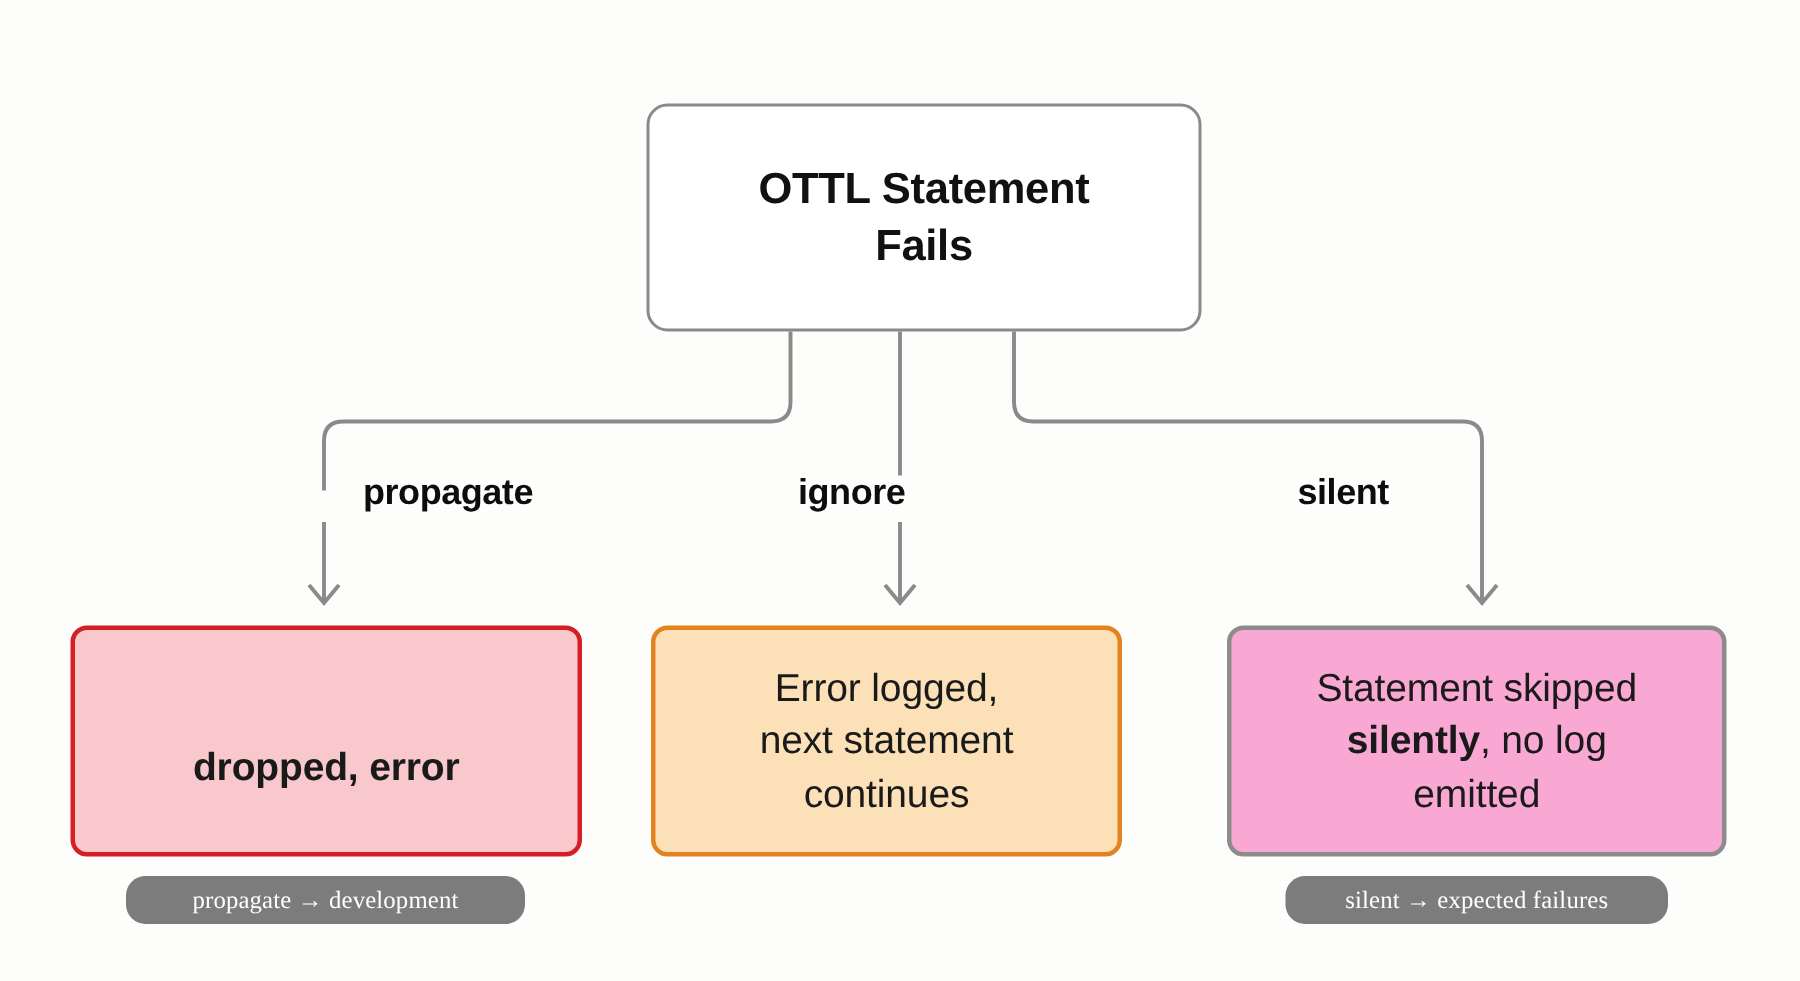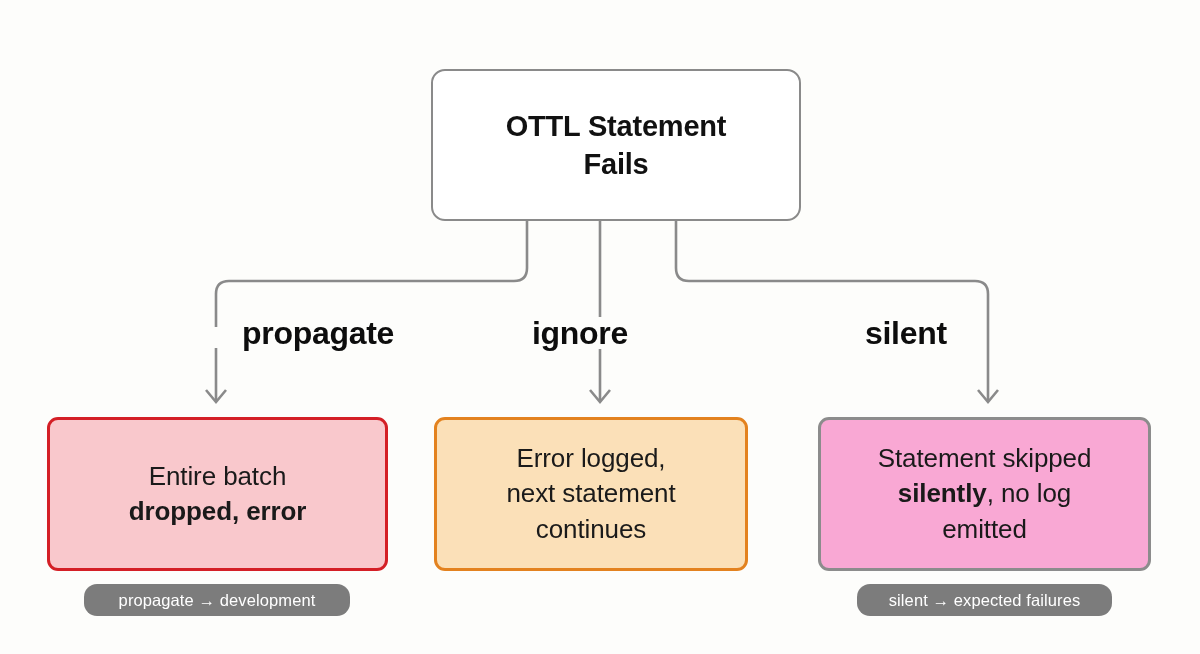--- a/index.html
+++ b/index.html
@@ -104,21 +104,21 @@
   }
   #outcome-silent {
     left: 818px;
     width: 333px;
     background: #f9a8d4;
     border: 3.4px solid #8c8c8c;
   }
   
   .edge-label {
     position: absolute;
-    font-size: 32px;
+    font-size: 24px;
     font-weight: bold;
     color: #0d0d0d;
     letter-spacing: -0.3px;
     white-space: nowrap;
     background: #fdfdfb;
     padding: 0 7px;
     line-height: 1;
   }
   #edge-label-propagate { left: 235px; top: 317px; }
   #edge-label-ignore    { left: 525px; top: 317px; }
@@ -132,20 +132,21 @@
     align-items: center;
     justify-content: center;
     background: #7c7c7c;
     color: #ffffff;
     border-radius: 13px;
     font-size: 16.5px;
     letter-spacing: 0.1px;
     white-space: nowrap;
     padding: 16px 15px;
     box-sizing: border-box;
+    font-family: Liberation Serif, serif;
   }
   #chip-propagate { left: 84px;  width: 266px; }
   #chip-ignore    { left: 493px; width: 216px; }
   #chip-silent    { left: 857px; width: 255px; }
 </style>
 </head>
 <body>
 
 <div id="diagram">
 
@@ -169,21 +170,21 @@
       <span>Fails</span>
     </div>
   </div>
 
   <div class="edge-label" id="edge-label-propagate">propagate</div>
   <div class="edge-label" id="edge-label-ignore">ignore</div>
   <div class="edge-label" id="edge-label-silent">silent</div>
 
   <div class="outcome" id="outcome-propagate">
     <div class="node-text">
-      <span>Entire batch</span><br>
+      <br>
       <b>dropped, error</b><br>
     </div>
   </div>
 
   <div class="outcome" id="outcome-ignore">
     <div class="node-text">
       <span>Error logged,</span><br>
       <span>next statement</span><br>
       <span>continues</span>
     </div>

